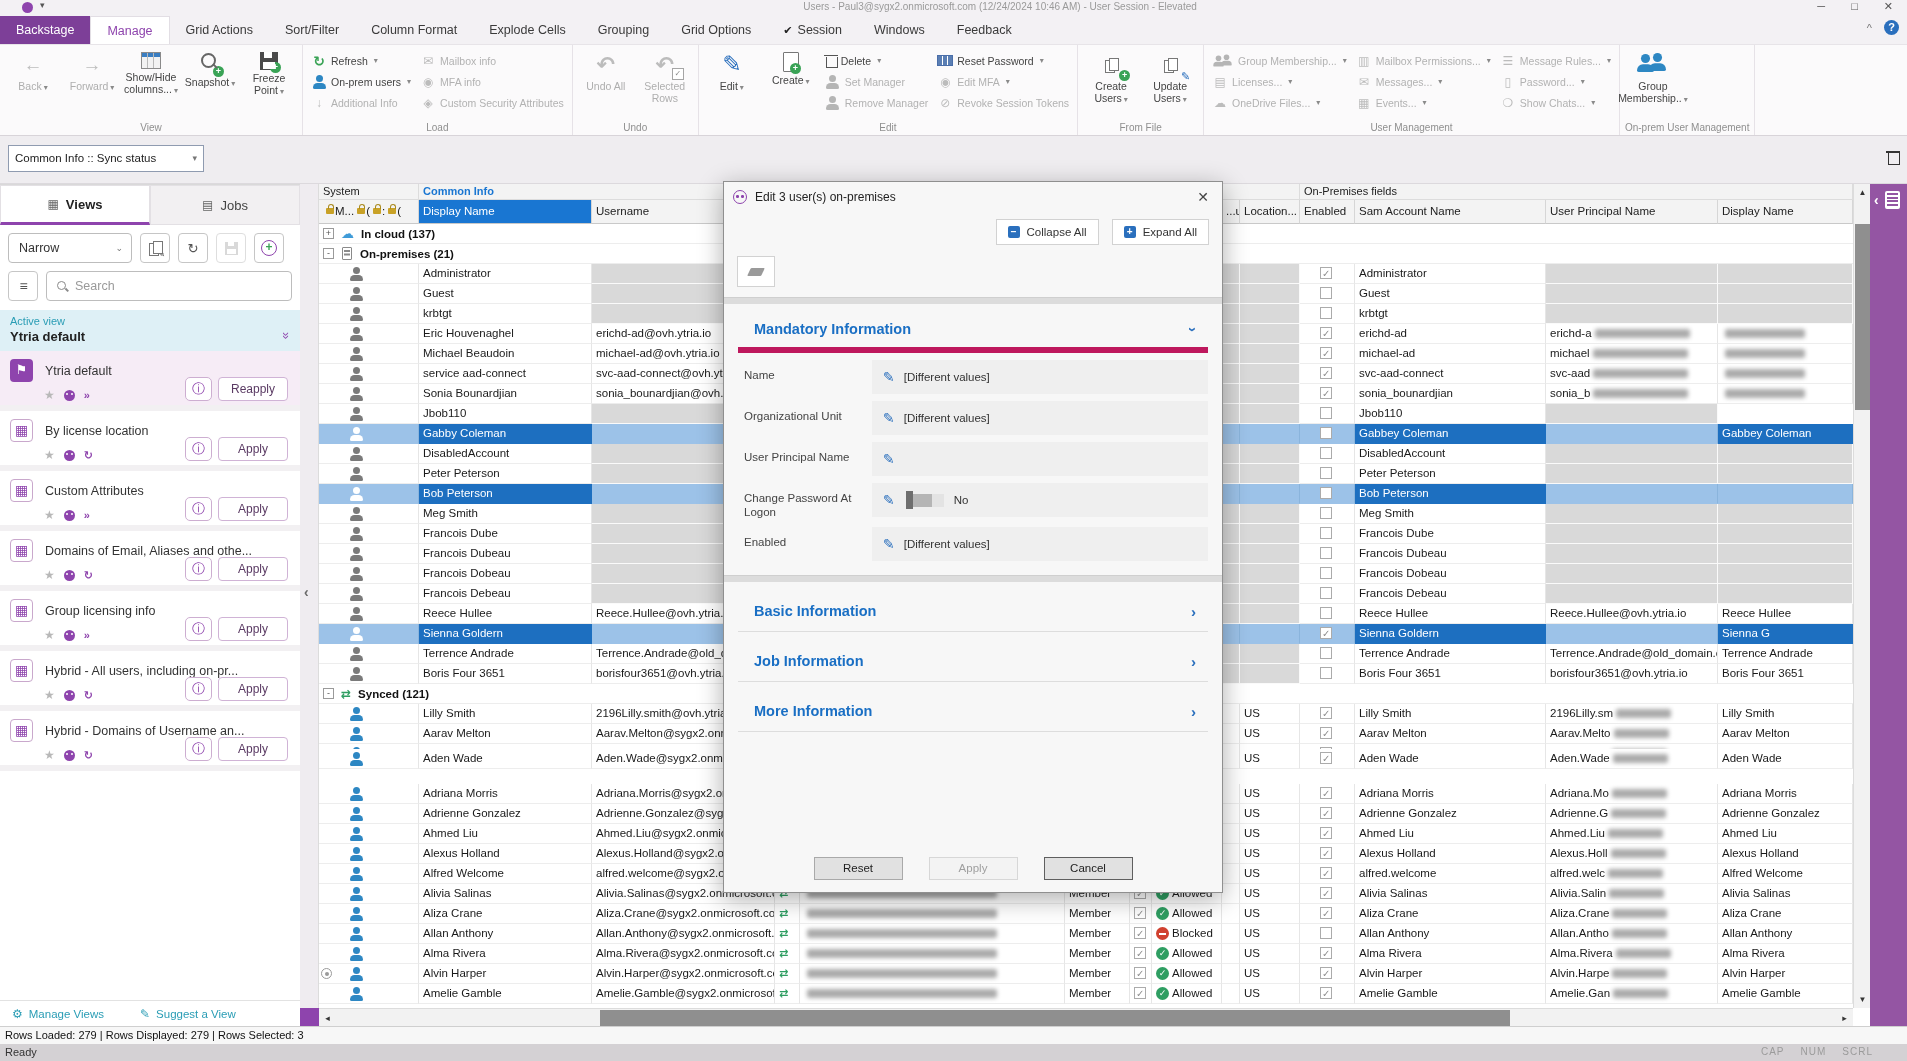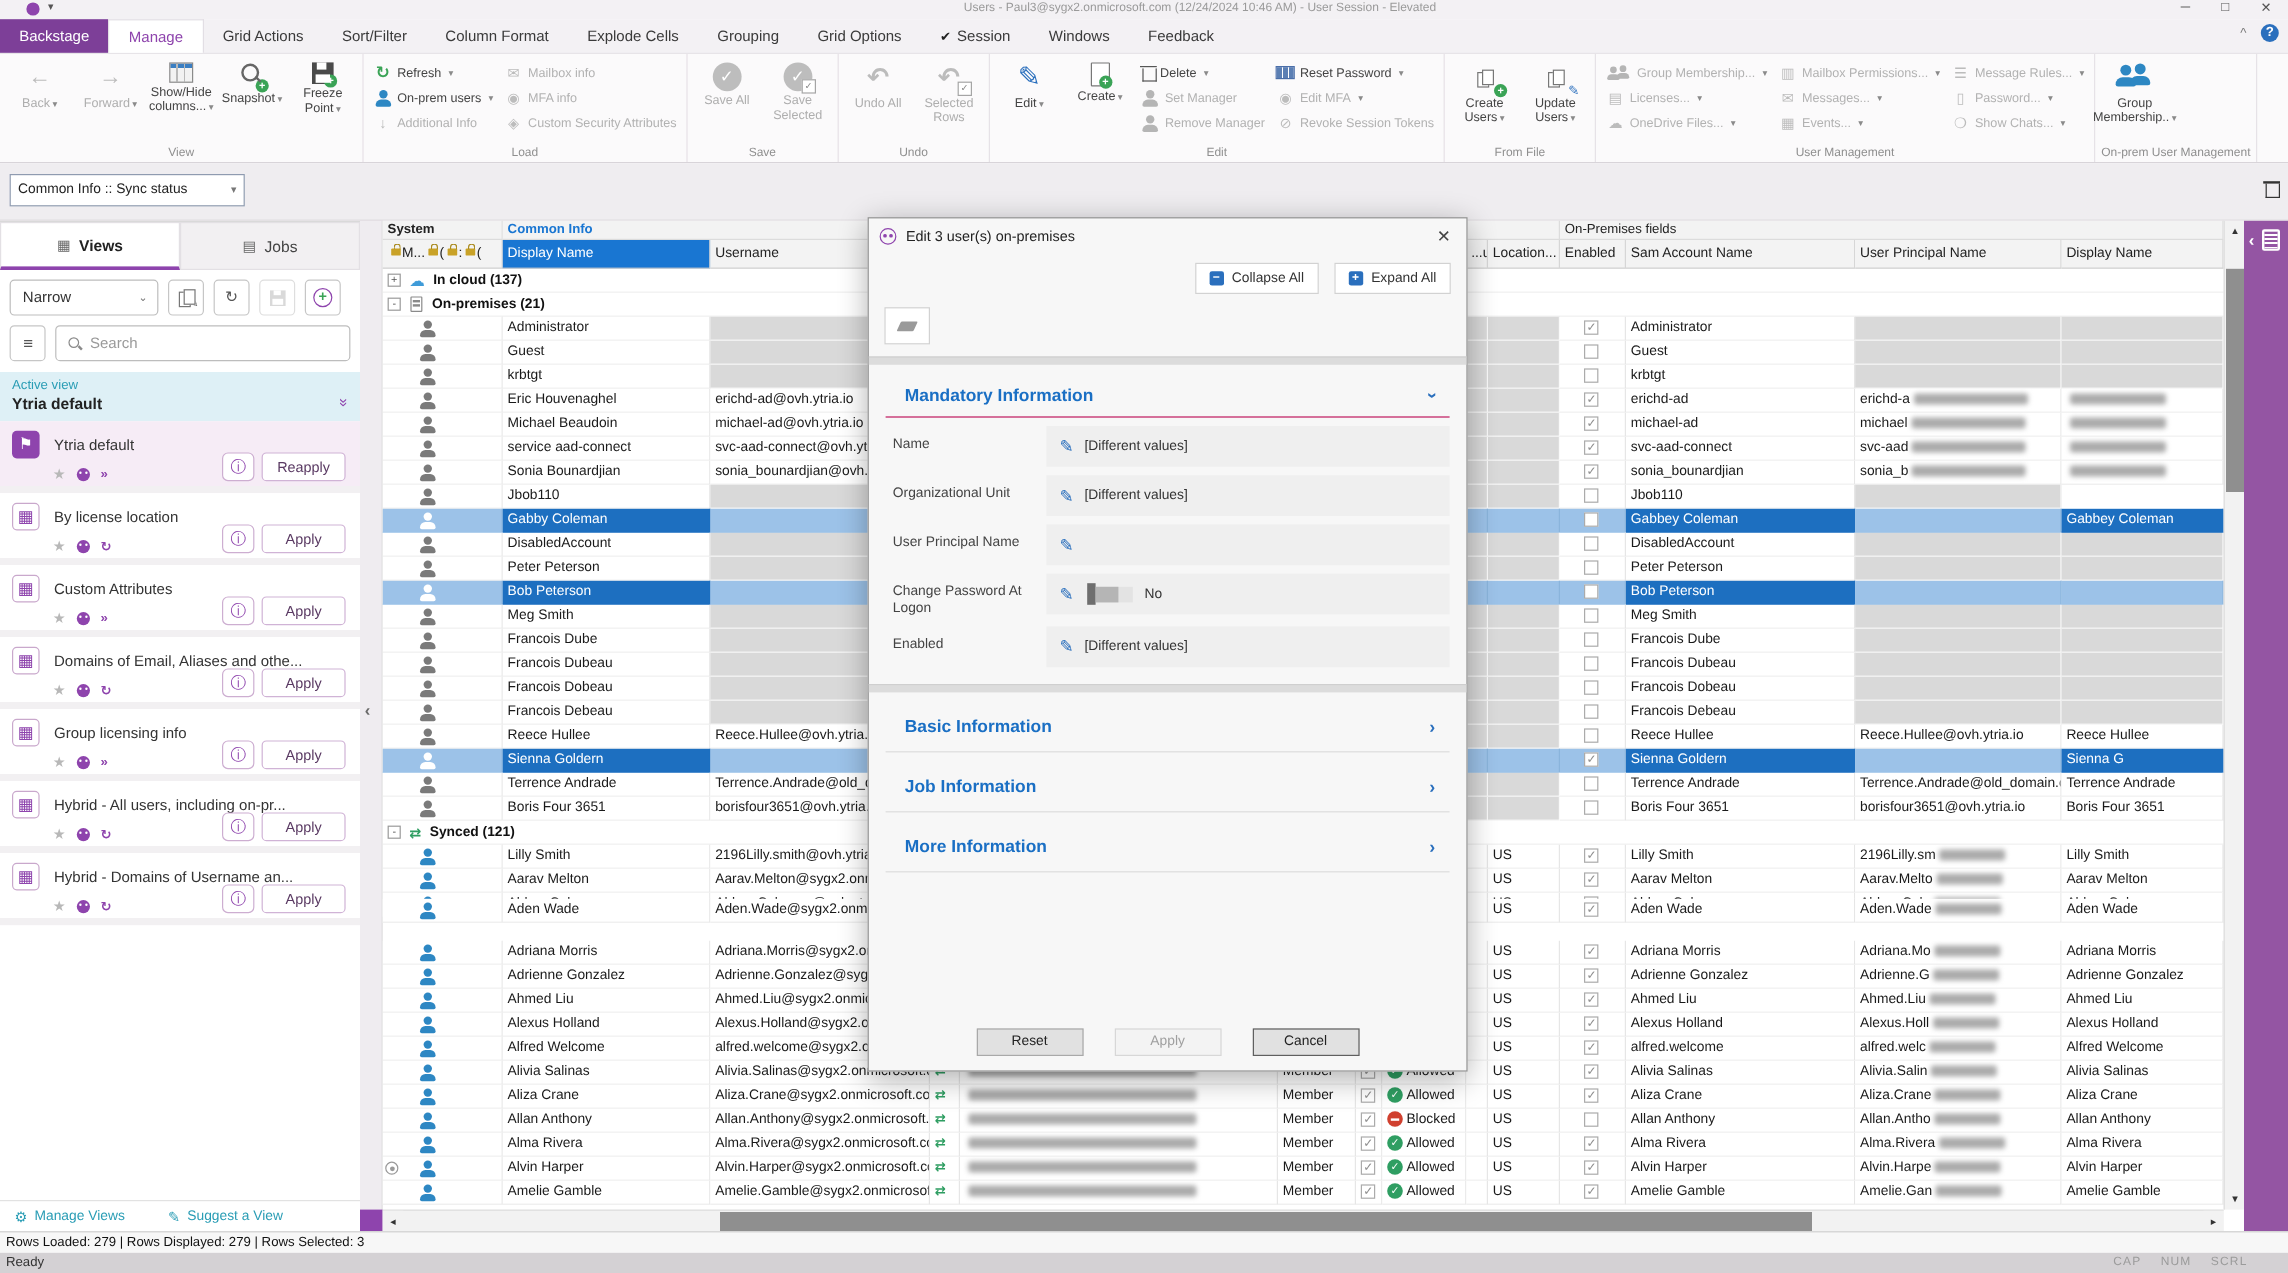--- a/index.html
+++ b/index.html
@@ -184,21 +184,21 @@
   .dlg-close{margin-left:auto;font-size:14px;color:#444;padding:0 4px}
   .dlg-tools{display:flex;justify-content:flex-end;gap:13px;padding:7px 13px 3px}
   .tool-btn{display:flex;align-items:center;gap:7px;height:26px;padding:0 11px;background:#fff;border:1px solid #d2d2d2;font-size:11.5px;color:#333}
   .sqic{width:12px;height:12px;background:#2a6fbd;color:#fff;font-size:10px;line-height:11px;text-align:center;font-weight:bold;border-radius:2px}
   .dlg-search{display:flex;gap:7px;padding:8px 13px 10px}
   .qs-eraser{width:38px;height:31px;border:1px solid #d2d2d2;background:#fff;display:flex;align-items:center;justify-content:center}
   .eraser{width:14px;height:8px;background:#9a9a9a;transform:skewX(-25deg);border-radius:1px}
   .qs-input{flex:1;height:31px;border:1px solid #d2d2d2;background:#fff;display:flex;align-items:center;padding:0 10px;color:#9e9e9e;font-size:12.5px}
   .qs-input .mag{margin-left:auto}
   .dlg-band{height:7px;background:#dcdcdc;border-top:1px solid #cfcfcf}
-  .sec-hdr{display:flex;align-items:center;justify-content:space-between;margin:8px 14px 0;padding:9px 12px 9px 16px;border-bottom:1px solid #be185d}
+  .sec-hdr{display:flex;align-items:flex-start;justify-content:space-between;margin:8px 14px 0;padding:9px 12px 9px 16px;border-bottom:6px solid #be185d}
   .sec-title{font-size:14.5px;font-weight:bold;color:#1a6fc4}
   .chev{color:#2a6fbd;font-size:15px;font-weight:bold}
   .chev.down{transform:rotate(90deg)}
   .frow{display:flex;margin:7px 14px 0 20px}
   .flabel{width:128px;flex:0 0 auto;font-size:11.5px;color:#444;padding-top:8px;line-height:1.25;white-space:normal}
   .fbox{flex:1;height:34px;background:#efefef;display:flex;align-items:center;font-size:11.5px;color:#333}
   .pen{color:#2a6fbd;font-size:14px;margin:0 9px 0 11px}
   .tg{display:inline-block;width:38px;height:13px;background:#e3e3e3;position:relative;margin:0 10px 0 2px;vertical-align:-2px}
   .tg::before{content:"";position:absolute;left:0;top:-2.5px;width:7px;height:18px;background:#6e6e6e}
   .tg::after{content:"";position:absolute;left:7px;top:0;width:19px;height:13px;background:#b5b5b5}
@@ -333,33 +333,20 @@
               <span class="ic ic-csa dis">◈</span>
               <span>Custom Security Attributes</span>
             </div>
           </div>
         </div>
         <div class="rlabel">Load</div>
       </div>
       <div class="rgroup">
         <div class="rbody">
           <div class="bbtn dis">
-            <span class="ic ic-big ic-save-all dis"></span>
-            <span class="blab">Save All</span>
-          </div>
-          <div class="bbtn dis">
-            <span class="ic ic-big ic-save-sel dis"></span>
-            <span class="blab">Save Selected</span>
-          </div>
-        </div>
-        <div class="rlabel">Save</div>
-      </div>
-      <div class="rgroup">
-        <div class="rbody">
-          <div class="bbtn dis">
             <span class="ic ic-big ic-undo dis">↶</span>
             <span class="blab">Undo All</span>
           </div>
           <div class="bbtn dis">
             <span class="ic ic-big ic-undo-sel dis">↶</span>
             <span class="blab">Selected Rows</span>
           </div>
         </div>
         <div class="rlabel">Undo</div>
       </div>
@@ -660,21 +647,21 @@
       </span>
     </div>
   </div>
 
   <div class="sdiv">
     <span class="chev">‹</span>
     <span class="pblock"></span>
   </div>
 
   <div class="grid" id="grid">
-      <div class="ghdr-cell" style="left: 0px; width: 100px; font-weight: bold;">System</div>
+      <div class="ghdr-cell" style="left: 0px; width: 100px;">System</div>
       <div class="ghdr-cell blue" style="left: 100px; width: 803px;">Common Info</div>
       <div class="ghdr-cell" style="left: 903px; width: 78px;"></div>
       <div class="ghdr-cell" style="left: 981px; width: 553px;">On-Premises fields</div>
       <div class="chdr-cell" style="left: 0px; width: 100px;"><span class="lk"></span><span>M...</span><span class="lk"></span><span>(</span><span class="lk"></span><span>:</span><span class="lk"></span><span>(</span></div>
       <div class="chdr-cell selhdr" style="left: 100px; width: 173px;">Display Name</div>
       <div class="chdr-cell" style="left: 273px; width: 183px;">Username</div>
       <div class="chdr-cell" style="left: 903px; width: 18px;">...us</div>
       <div class="chdr-cell" style="left: 921px; width: 60px;">Location...</div>
       <div class="chdr-cell" style="left: 981px; width: 55px;">Enabled</div>
       <div class="chdr-cell" style="left: 1036px; width: 191px;">Sam Account Name</div>

